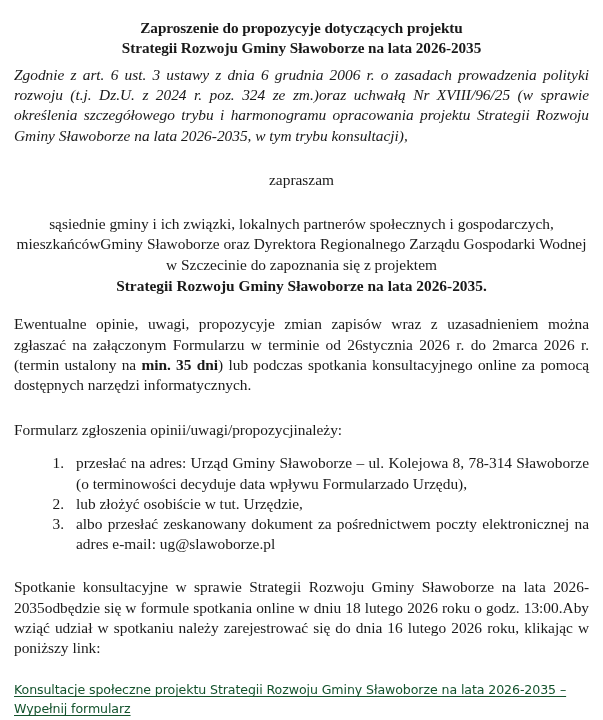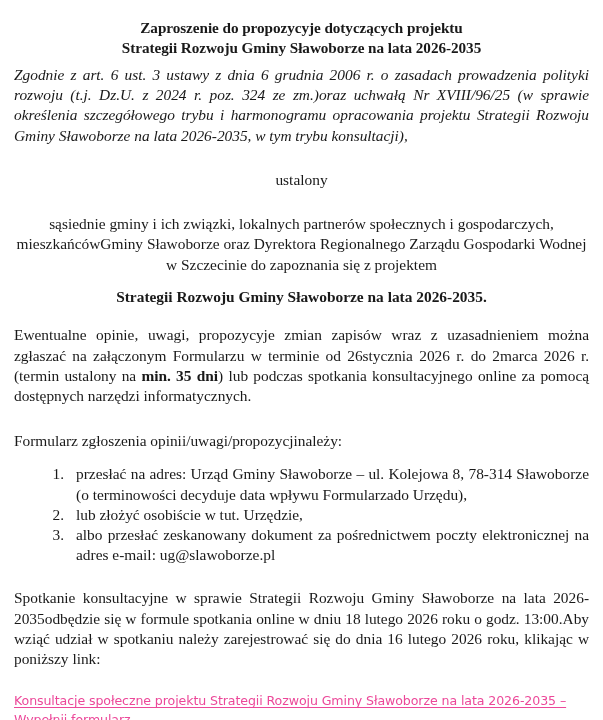--- a/index.html
+++ b/index.html
@@ -62,21 +62,21 @@
   .invite-block {
     text-align: center;
     font-size: 15.4px;
     line-height: 20.4px;
     margin: 24px 0 0 0;
   }
   .invite-block .line { display: block; }
   .invite-block .line-strong {
     display: block;
     font-weight: bold;
-    margin-top: 12px;
+    margin-top: 1px;
   }
 
   
   .b { font-weight: bold; }
 
   
   ol.form-options {
     margin: 13px 0 16px 0;
     padding-left: 54px;
     font-size: 15.4px;
@@ -94,38 +94,38 @@
 
   
   .link-block {
     margin: 22px 0 0 0;
     font-family: "DejaVu Sans", "Liberation Sans", sans-serif;
     font-size: 12.6px;
     line-height: 19px;
     letter-spacing: -0.1px;
   }
   .link-block a {
-    color: #ec4899;
+    color: #14532d;
     text-decoration: underline;
     text-underline-offset: 2px;
   }
 </style>
 </head>
 <body>
 
 <div class="page">
 
   <h1 class="doc-title">
     <span class="title-line">Zaproszenie do propozycyje dotyczących projektu</span>
     <span class="title-line">Strategii Rozwoju Gminy Sławoborze na lata 2026-2035</span>
   </h1>
 
   <p class="para para-intro">Zgodnie z art. 6 ust. 3 ustawy z dnia 6 grudnia 2006 r. o zasadach prowadzenia polityki rozwoju (t.j. Dz.U. z 2024 r. poz. 324 ze zm.)oraz uchwałą Nr XVIII/96/25 (w sprawie określenia szczegółowego trybu i harmonogramu opracowania projektu Strategii Rozwoju Gminy Sławoborze na lata 2026-2035, w tym trybu konsultacji),</p>
 
-  <p class="zapraszam">ustalony</p>
+  <p class="zapraszam">zapraszam</p>
 
   <div class="invite-block">
     <span class="line">sąsiednie gminy i ich związki, lokalnych partnerów społecznych i gospodarczych,</span>
     <span class="line">mieszkańcówGminy Sławoborze oraz Dyrektora Regionalnego Zarządu Gospodarki Wodnej</span>
     <span class="line">w Szczecinie do zapoznania się z projektem</span>
     <span class="line-strong">Strategii Rozwoju Gminy Sławoborze na lata 2026-2035.</span>
   </div>
 
   <p class="para para-submit"><span>Ewentualne opinie, uwagi, propozycyje zmian zapisów wraz z uzasadnieniem można zgłaszać na załączonym Formularzu w terminie od 26stycznia 2026 r. do 2marca 2026 r. (termin ustalony na </span><span class="b">min. 35 dni</span><span>) lub podczas spotkania konsultacyjnego online za pomocą dostępnych narzędzi informatycznych.</span></p>
 

